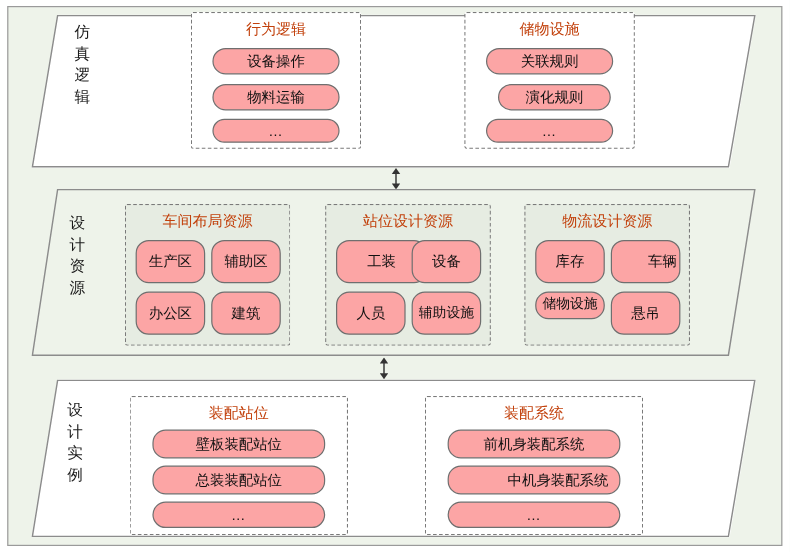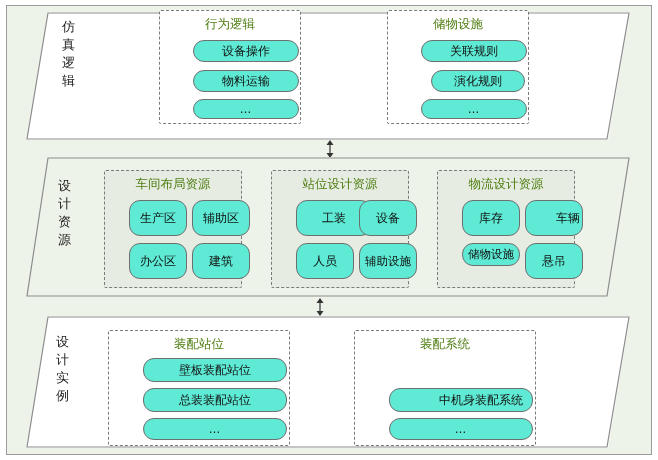--- a/index.html
+++ b/index.html
@@ -93,38 +93,37 @@
   .group.shaded {
     background: #e6ece2;
   }
   .group-title {
     position: absolute;
     left: 0;
     right: 0;
     top: 5px;
     text-align: center;
     font-size: 12.5px;
-    color: #4d7c0f;
+    color: #c2410c;
   }
 
   
   .leaf {
     position: absolute;
     box-sizing: border-box;
     border: 1px solid #6f6f6f;
-    background: #5eead4;
+    background: #fca5a5;
     display: flex;
     align-items: center;
     justify-content: center;
     text-align: center;
     font-size: 12px;
     color: #111111;
     line-height: 14px;
     border-radius: 11px;
-    margin-left: 16px;
   }
   .leaf.two-line {
     font-size: 11.5px;
     line-height: 13px;
   }
   .dots {
     font-size: 12px;
     letter-spacing: 1px;
   }
 
@@ -227,16 +226,17 @@
   <div class="group" style="left:108px; top:330px; width:182px; height:116px;">
     <div class="group-title">装配站位</div>
   </div>
   <div class="leaf" style="left:127px; top:358px; width:144px; height:24px;">壁板装配站位</div>
   <div class="leaf" style="left:127px; top:388px; width:144px; height:24px;">总装装配站位</div>
   <div class="leaf dots" style="left:127px; top:418px; width:144px; height:22px;">…</div>
 
   <div class="group" style="left:354px; top:330px; width:182px; height:116px;">
     <div class="group-title">装配系统</div>
   </div>
+  <div class="leaf" style="left:373px; top:358px; width:144px; height:24px;">前机身装配系统</div>
   <div class="leaf" style="left:373px; top:388px; width:144px; height:24px;padding-left:40px;">中机身装配系统</div>
   <div class="leaf dots" style="left:373px; top:418px; width:144px; height:22px;">…</div>
 
 </div>
 
 </body></html>

